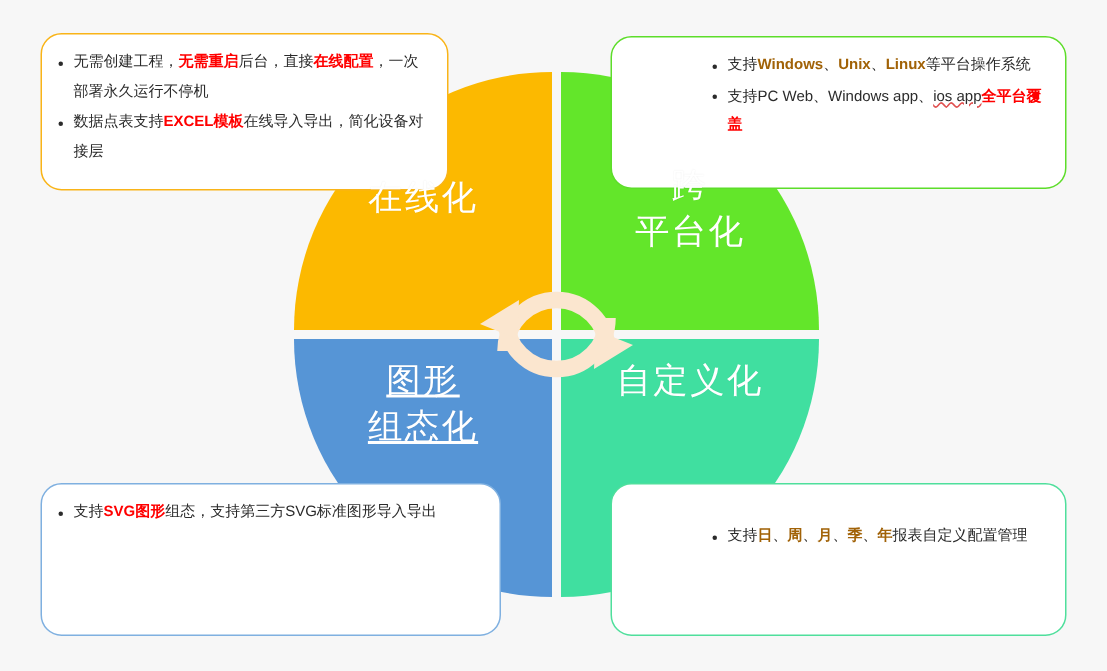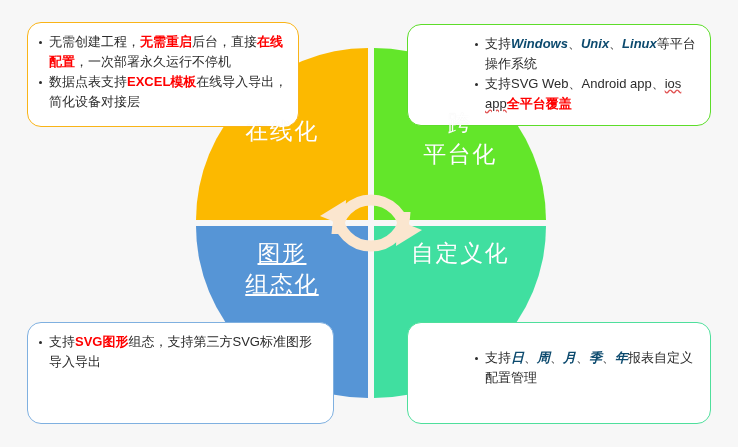--- a/index.html
+++ b/index.html
@@ -26,38 +26,38 @@
   .box.blue  {border-color:#7fb0e0;}
   .box.teal  {border-color:#4fdf9c;}
 
   .box ul{
     list-style:none;
     margin:0;padding:0;
   }
   .box li{
     position:relative;
     padding-left:11px;
-    font-size:13px;
+    font-size:10px;
     line-height:19.5px;
     color:#2b2b2b;
     margin:0 0 1px 0;
     letter-spacing:0px;
   }
   .box li:before{
     content:"";
     position:absolute;
     left:1px;top:8.5px;
     width:3.2px;height:3.2px;
     border-radius:50%;
     background:#2b2b2b;
   }
   .box li.b-blue:before{background:#2f6fd0;}
 
   .t-red {color:#ff0000;font-weight:bold;}
-  .t-blue{color:#0c4a6e;font-weight:bold;font-style:italic;}
+  .t-blue{color:#a16207;font-weight:bold;}
   .t-plain{color:#2b2b2b;}
   .t-sq{text-decoration:underline;text-decoration-style:wavy;text-decoration-color:#e05050;}
 
   
   #box-tl{left:27px; top:22px;  width:272px; height:105px; padding:9px 10px 0 10px;}
   #box-tr{left:407px;top:24px;  width:304px; height:102px; padding:9px 10px 0 66px;}
   #box-bl{left:27px; top:322px; width:307px; height:102px; padding:9px 10px 2px 10px;}
   #box-br{left:407px;top:322px; width:304px; height:102px; padding:25px 10px 0 66px;}
 
   
@@ -134,21 +134,21 @@
   <div class="box orange" id="box-tl">
     <ul>
         <li><span class="t-plain">无需创建工程，</span><span class="t-red">无需重启</span><span class="t-plain">后台，直接</span><span class="t-red">在线配置</span><span class="t-plain">，一次部署永久运行不停机</span></li>
         <li><span class="t-plain">数据点表支持</span><span class="t-red">EXCEL模板</span><span class="t-plain">在线导入导出，简化设备对接层</span></li>
       </ul>
   </div>
 
   <div class="box green" id="box-tr">
     <ul>
         <li><span class="t-plain">支持</span><span class="t-blue">Windows</span><span class="t-plain">、</span><span class="t-blue">Unix</span><span class="t-plain">、</span><span class="t-blue">Linux</span><span class="t-plain">等平台操作系统</span></li>
-        <li><span class="t-plain">支持SVG Web、Android app、</span><span class="t-sq">ios app</span><span class="t-red">全平台覆盖</span></li>
+        <li><span class="t-plain">支持PC Web、Windows app、</span><span class="t-sq">ios app</span><span class="t-red">全平台覆盖</span></li>
       </ul>
   </div>
 
   <div class="box blue" id="box-bl">
     <ul>
         <li><span class="t-plain">支持</span><span class="t-red">SVG图形</span><span class="t-plain">组态，支持第三方SVG标准图形导入导出</span></li>
       </ul>
   </div>
 
   <div class="box teal" id="box-br">

